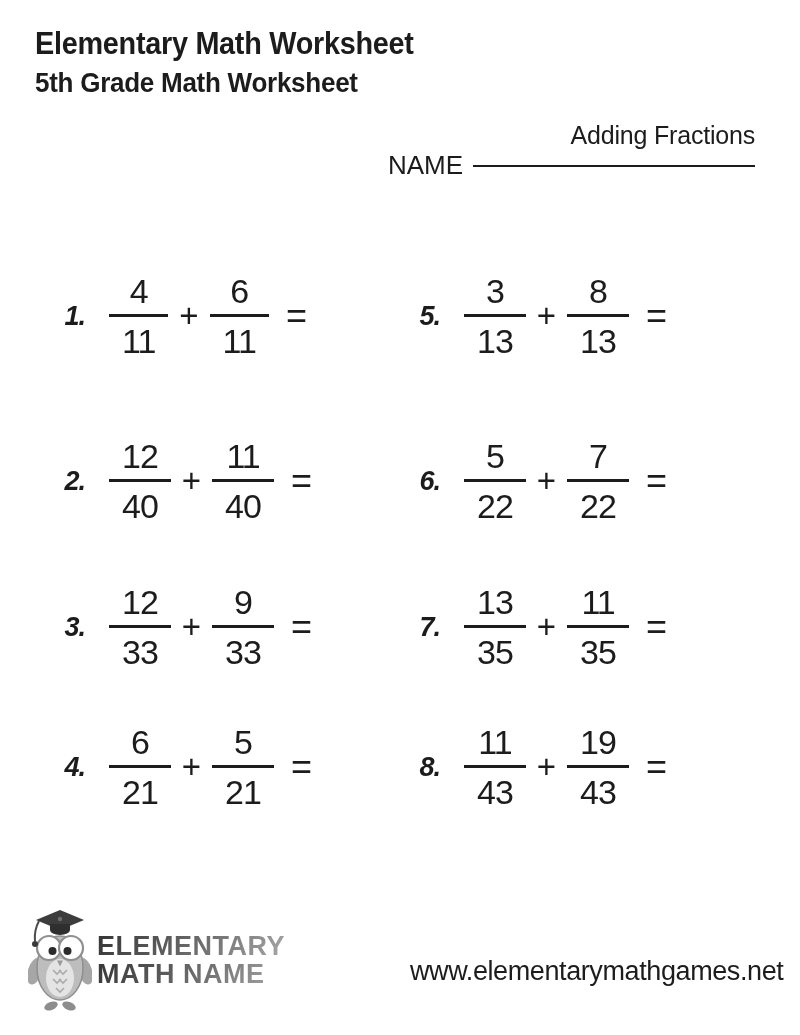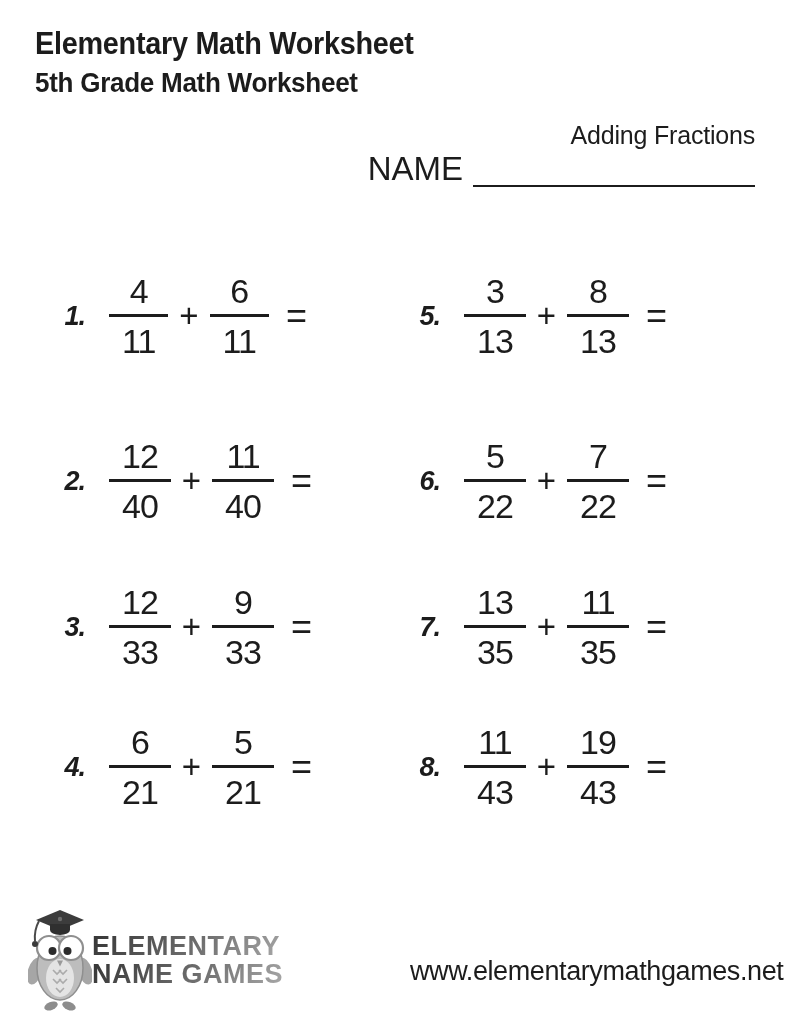--- a/index.html
+++ b/index.html
@@ -24,21 +24,21 @@
   .title2{
     font-size:28px;font-weight:600;letter-spacing:-0.3px;margin-top:5px;
     transform:scaleX(0.93);transform-origin:left center;white-space:nowrap;
   }
   .topic-row{
     display:flex;justify-content:space-between;align-items:flex-end;
     margin-top:22px;
     flex-direction:column;
   }
   .topic{font-size:25px;letter-spacing:-0.2px;}
-  .name-group{display:flex;align-items:flex-end;font-size:33px;}
+  .name-group{display:flex;align-items:center;font-size:26px;}
   .name-line{
     display:inline-block;width:282px;height:2px;
     border-bottom:2px solid var(--ink);
     margin-left:10px;margin-bottom:1px;
   }
 
   
   .problem{
     position:absolute;display:flex;align-items:center;height:104px;
   }
@@ -65,21 +65,21 @@
   }
   .op{font-size:33px;}
   .op.plus{margin:0 11px;}
   .op.eq{margin-left:17px;font-size:36px;}
 
   
   .footer-logo{
     position:absolute;left:28px;top:908px;
     display:flex;align-items:center;
   }
-  .logo-text{line-height:1.05;}
+  .logo-text{margin-left:5px;line-height:1.05;}
   .logo-line{
     font-size:27px;font-weight:bold;letter-spacing:0.5px;
     font-family:"Liberation Sans", sans-serif;
     color:#5f5f5f;white-space:nowrap;
   }
   @supports ((-webkit-background-clip:text) or (background-clip:text)){
     .logo-line{
       background:linear-gradient(125deg,#353535 0%,#6e6e6e 55%,#a9a9a9 100%);
       -webkit-background-clip:text;background-clip:text;color:transparent;
     }
@@ -256,19 +256,19 @@
       <path d="M29 52.5 h6 l-3 6 z" fill="#9a9a9a"></path>
 
       <polygon points="32,2 56,12 32,22 8,12" fill="#3c3c3c"></polygon>
       <path d="M22 16 v6 a10 5 0 0 0 20 0 v-6 z" fill="#2f2f2f"></path>
       <circle cx="32" cy="11" r="2.2" fill="#6e6e6e"></circle>
       <path d="M11 13 Q6 22 7 33" stroke="#4a4a4a" stroke-width="2" fill="none"></path>
       <circle cx="7" cy="36" r="3" fill="#3a3a3a"></circle>
     </svg>
     <div class="logo-text">
       <div class="logo-line">ELEMENTARY</div>
-      <div class="logo-line">NAME GAMES</div>
+      <div class="logo-line">MATH NAME</div>
     </div>
   </div>
 
   <div class="website">www.elementarymathgames.net</div>
 
 </div>
 
 </body></html>

